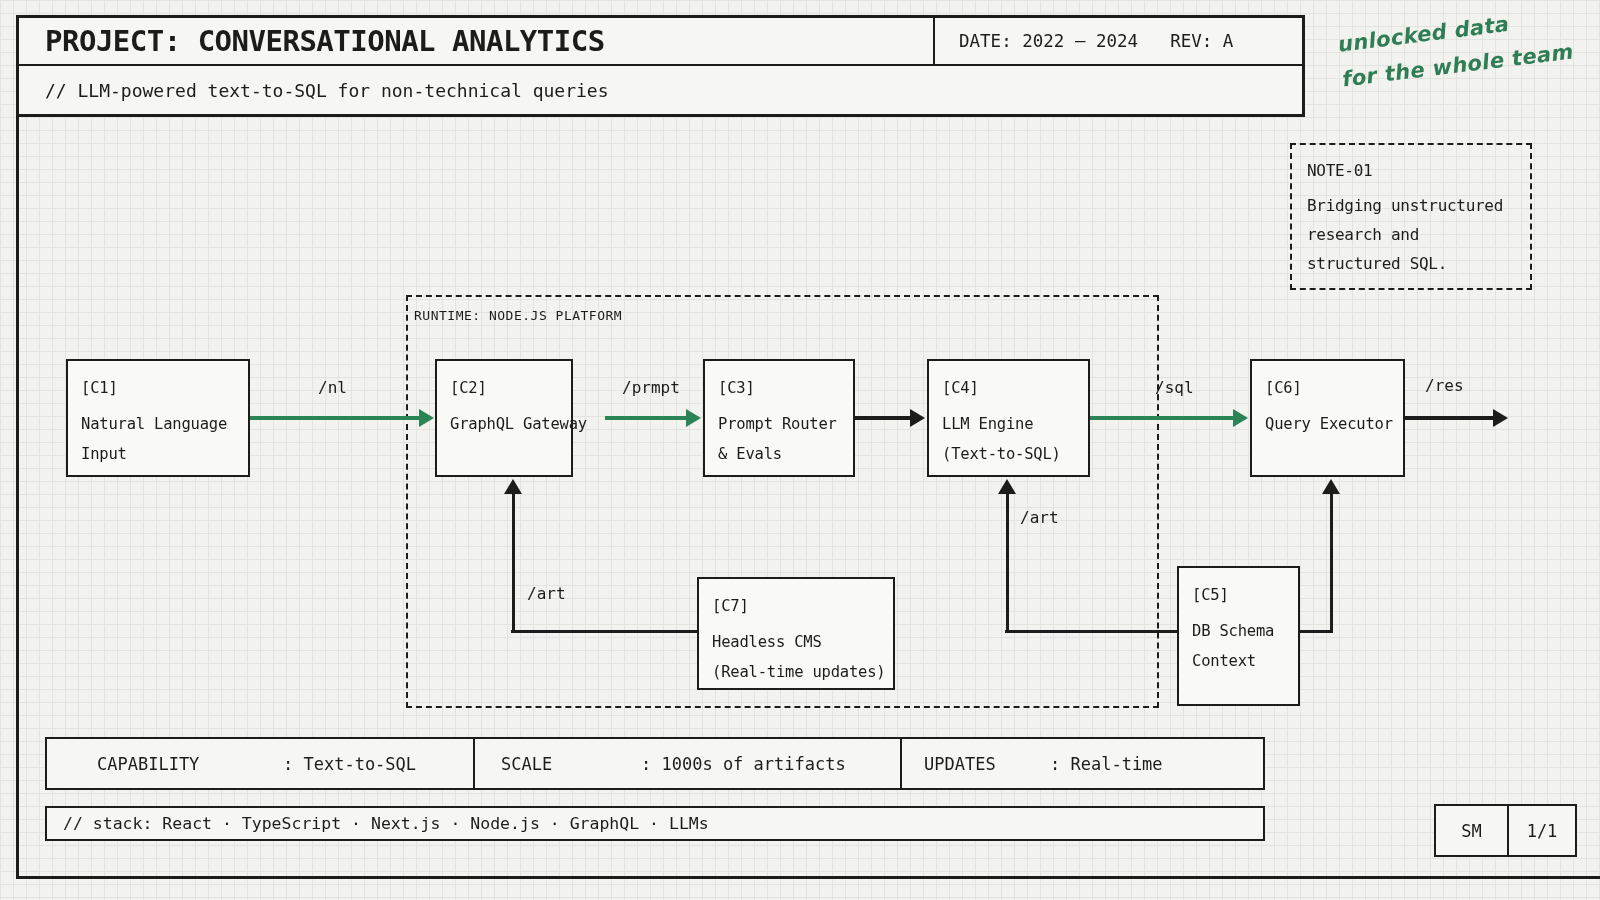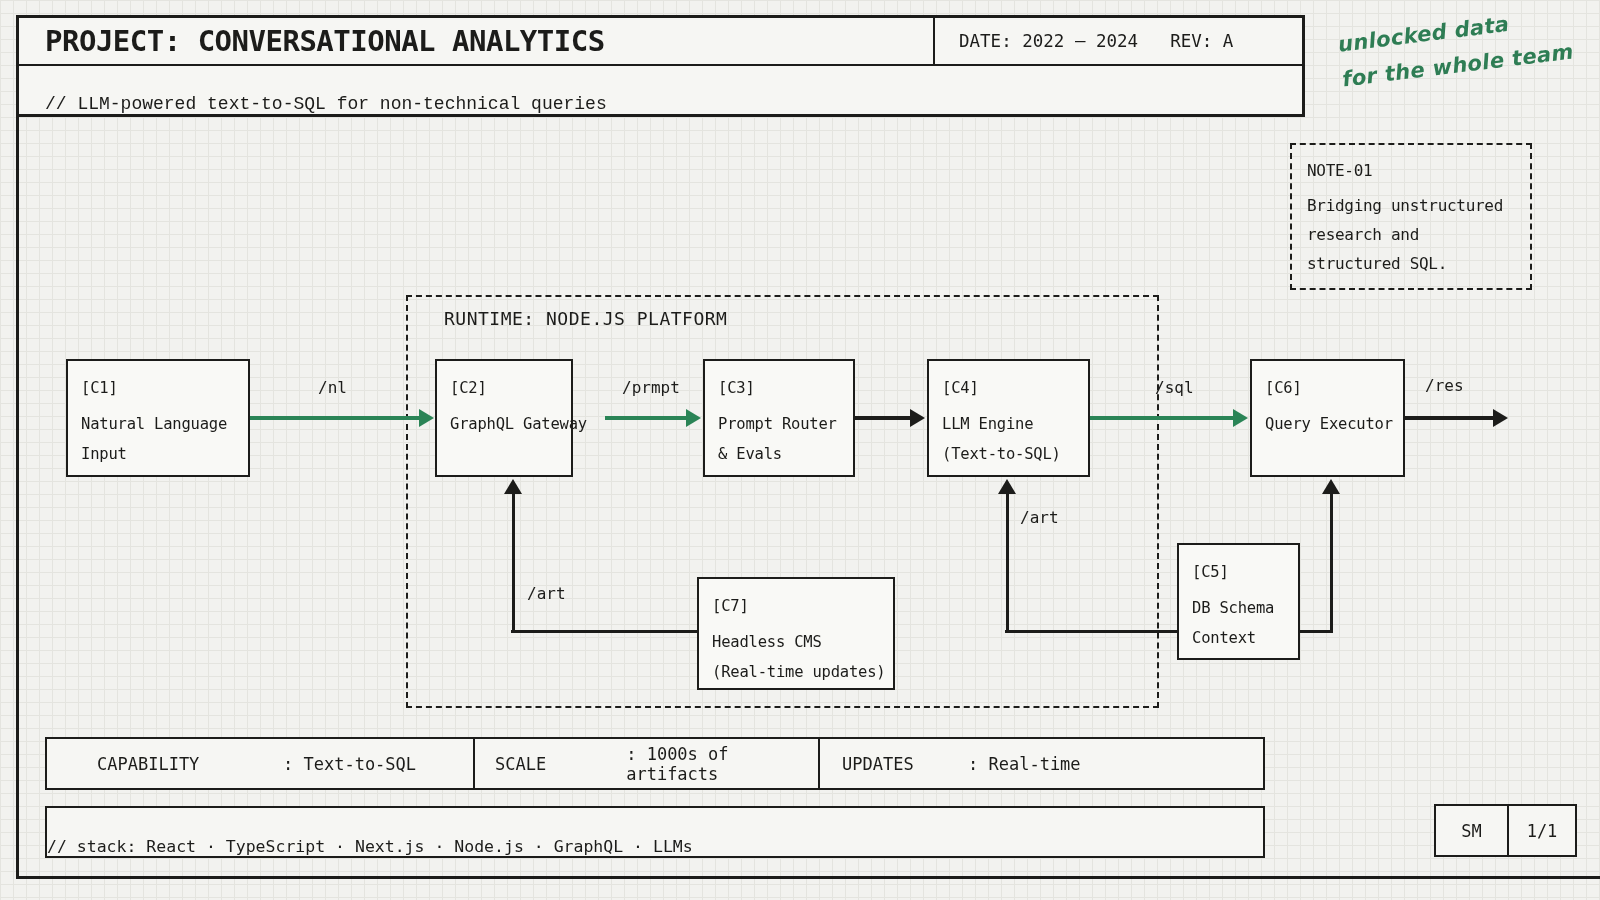--- a/index.html
+++ b/index.html
@@ -16,42 +16,42 @@
   
   .titleblock{
     position:absolute;left:16px;top:15px;width:1289px;height:102px;
     border:3px solid #1c1c1a;background:#f6f6f3;box-sizing:border-box;
   }
   .titlerow{display:flex;height:48px;border-bottom:2.5px solid #1c1c1a;box-sizing:border-box;}
   .titlecell{flex:1;display:flex;align-items:center;padding-left:26px;
     font-weight:bold;font-size:29px;letter-spacing:-0.5px;}
   .datecell{width:369px;border-left:2.5px solid #1c1c1a;display:flex;align-items:center;
     gap:32px;padding-left:24px;font-size:17.5px;box-sizing:border-box;}
-  .subtitlerow{display:flex;align-items:flex-end;height:48px;padding-left:26px;font-size:18px;font-family:Liberation Mono, monospace;}
+  .subtitlerow{display:flex;align-items:center;height:48px;padding-left:26px;font-size:18px;}
   
   .border-left{position:absolute;left:16px;top:117px;height:759px;width:0;border-left:3px solid #1c1c1a;}
   .border-bottom{position:absolute;left:16px;top:876px;width:1584px;height:0;border-top:3px solid #1c1c1a;}
   
   .handnote{
     position:absolute;left:1336px;top:28px;transform:rotate(-7deg);transform-origin:left top;
     font-family:"DejaVu Sans","Liberation Sans",sans-serif;font-style:italic;font-weight:bold;
     font-size:21px;line-height:1.65;letter-spacing:0.4px;white-space:nowrap;
   }
   
   .notebox{
     position:absolute;left:1290px;top:143px;width:242px;height:147px;box-sizing:border-box;
     border:2.5px dashed #1c1c1a;padding:11px 15px;font-size:16px;line-height:29px;letter-spacing:-0.3px;
   }
   .notebox .nid{margin-bottom:6px;}
   
   .runtime{
     position:absolute;left:406px;top:295px;width:753px;height:413px;box-sizing:border-box;
     border:2.5px dashed #1c1c1a;
   }
-  .runtime-label{position:absolute;left:36px;top:11px;font-size:18px;letter-spacing:0.5px;}
+  .runtime-label{position:absolute;left:6px;top:11px;font-size:13px;letter-spacing:0.5px;}
   
   .cbox{
     position:absolute;box-sizing:border-box;border:2.5px solid #1c1c1a;background:#f9f9f6;
     padding:12px 13px;font-size:15.5px;line-height:30px;letter-spacing:-0.2px;white-space:nowrap;
   }
   .cbox .cid{margin-bottom:6px;}
   
   .shaft-h{position:absolute;height:4px;}
   .head-right{position:absolute;width:0;height:0;border-top:9px solid transparent;
     border-bottom:9px solid transparent;border-left:15px solid #1c1c1a;}
@@ -61,31 +61,31 @@
   .line-h{position:absolute;height:3px;background:#1c1c1a;}
   .flabel{position:absolute;font-size:16px;background:transparent;}
   
   .specbar{
     position:absolute;left:45px;top:737px;width:1220px;height:53px;box-sizing:border-box;
     border:2.5px solid #1c1c1a;background:#f6f6f3;display:flex;font-size:17px;
   }
   .speccell{display:flex;align-items:center;box-sizing:border-box;}
   .speccell + .speccell{border-left:2.5px solid #1c1c1a;}
   .speccell:nth-child(1){width:426px;padding-left:50px;}
-  .speccell:nth-child(2){width:345px;padding-left:20px;}
+  .speccell:nth-child(2){width:427px;padding-left:26px;}
   .speccell:nth-child(3){flex:1;padding-left:22px;}
   .speccell:nth-child(1) .slabel{width:186px;}
   .speccell:nth-child(2) .slabel{width:140px;}
   .speccell:nth-child(3) .slabel{width:126px;}
   .slabel{display:inline-block;}
   
   .stackbar{
-    position:absolute;left:45px;top:806px;width:1220px;height:52px;box-sizing:border-box;
-    border:2.5px solid #1c1c1a;background:#f6f6f3;display:flex;align-items:flex-end;
-    padding-left:0;font-size:16.5px;
+    position:absolute;left:45px;top:806px;width:1220px;height:35px;box-sizing:border-box;
+    border:2.5px solid #1c1c1a;background:#f6f6f3;display:flex;align-items:center;
+    padding-left:16px;font-size:16.5px;
   }
   
   .sheetinfo{
     position:absolute;left:1434px;top:804px;width:143px;height:53px;box-sizing:border-box;
     border:2.5px solid #1c1c1a;background:#f6f6f3;display:flex;font-size:17px;
   }
   .sheetcell{display:flex;align-items:center;justify-content:center;box-sizing:border-box;}
   .sheetcell:nth-child(1){width:71px;}
   .sheetcell:nth-child(2){flex:1;border-left:2.5px solid #1c1c1a;}
 </style>
@@ -153,21 +153,21 @@
     <div class="cid">[C6]</div>
     <div>Query Executor</div>
   </div>
 
   <div class="cbox" style="left:697px;top:577px;width:198px;height:113px;">
     <div class="cid">[C7]</div>
     <div>Headless CMS</div>
     <div>(Real-time updates)</div>
   </div>
 
-  <div class="cbox" style="left:1177px;top:543px;width:123px;height:117px;">
+  <div class="cbox" style="left:1177px;top:566px;width:123px;height:140px;">
     <div class="cid">[C5]</div>
     <div>DB Schema</div>
     <div>Context</div>
   </div>
 
   <div class="shaft-h" style="left:250px;top:416px;width:172px;background:#2a8456;"></div>
   <div class="head-right" style="left:419px;top:409px;border-left-color:#2a8456;"></div>
   <div class="flabel" style="left:318px;top:378px;">/nl</div>
 
   <div class="shaft-h" style="left:605px;top:416px;width:84px;background:#2a8456;"></div>

